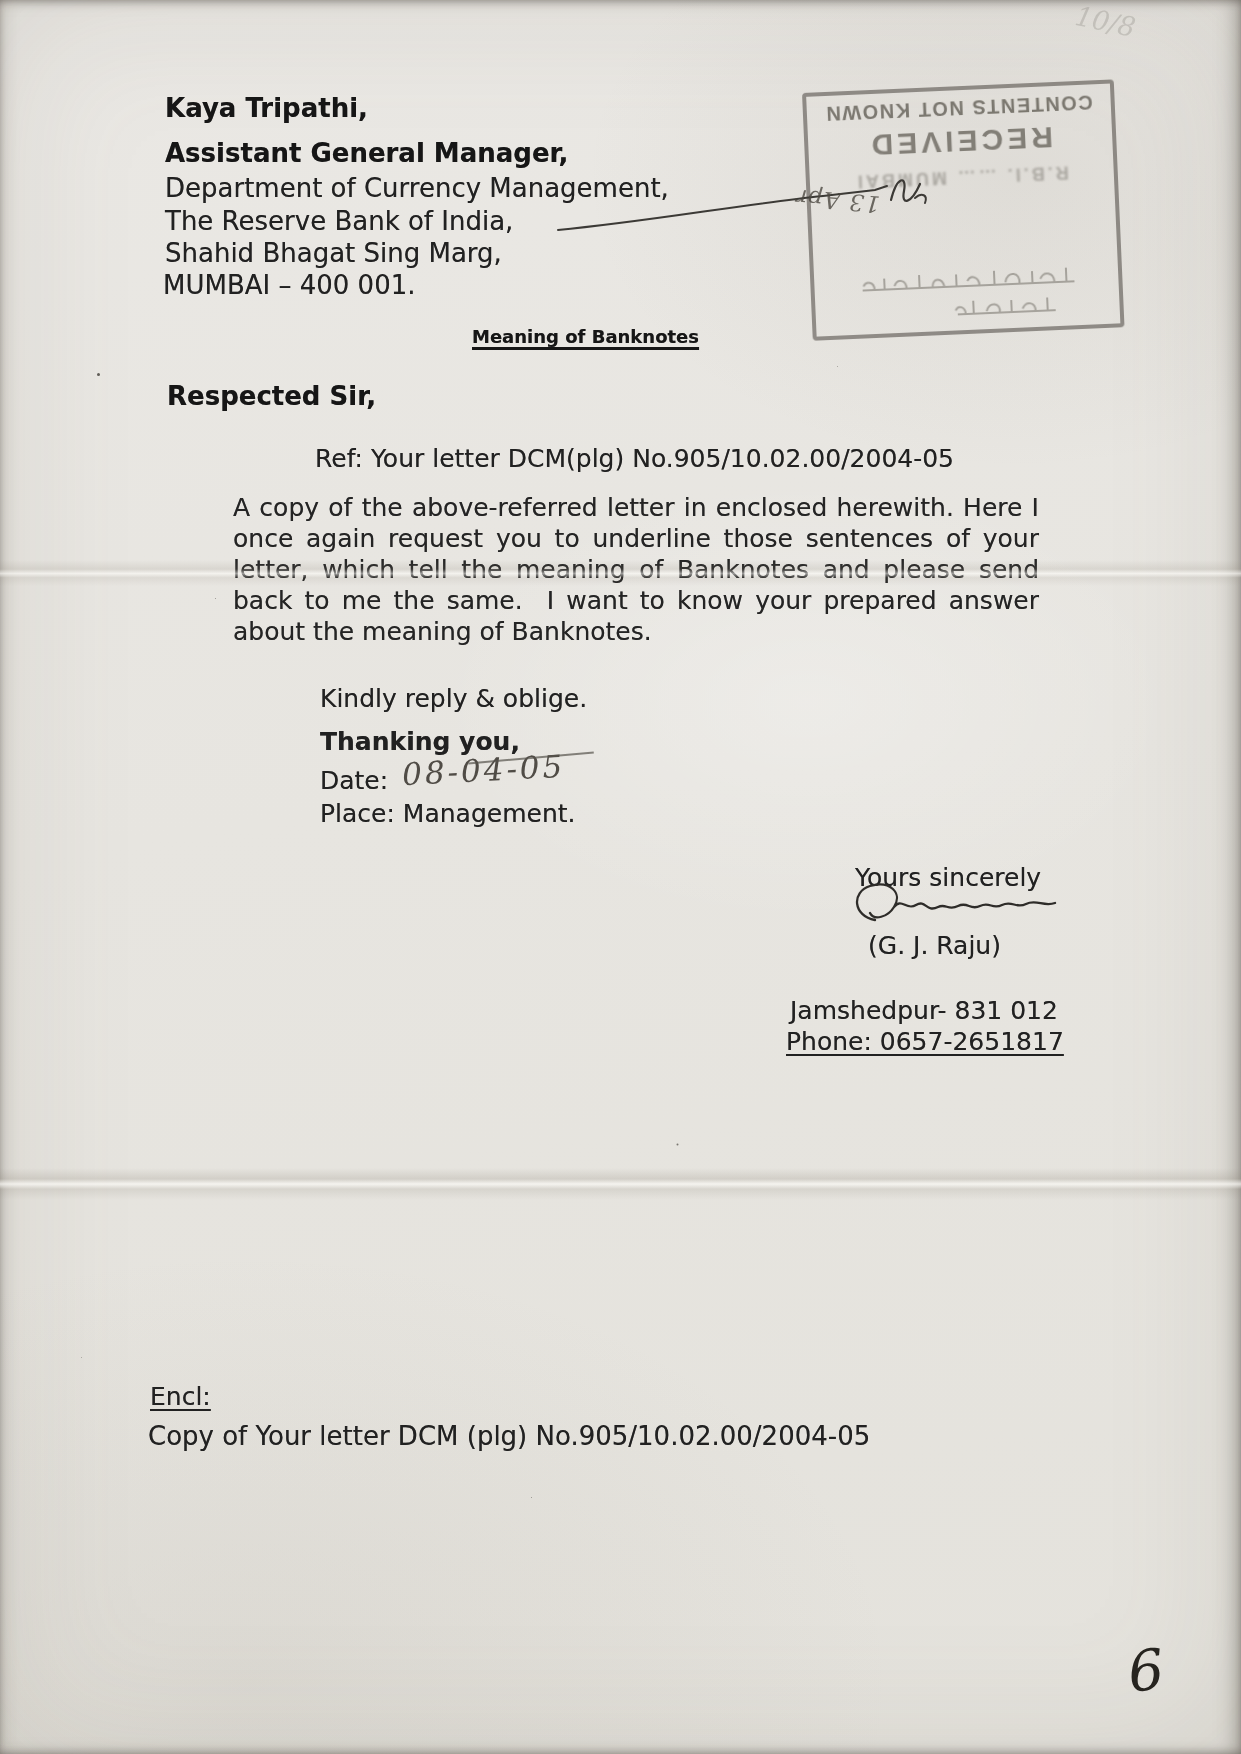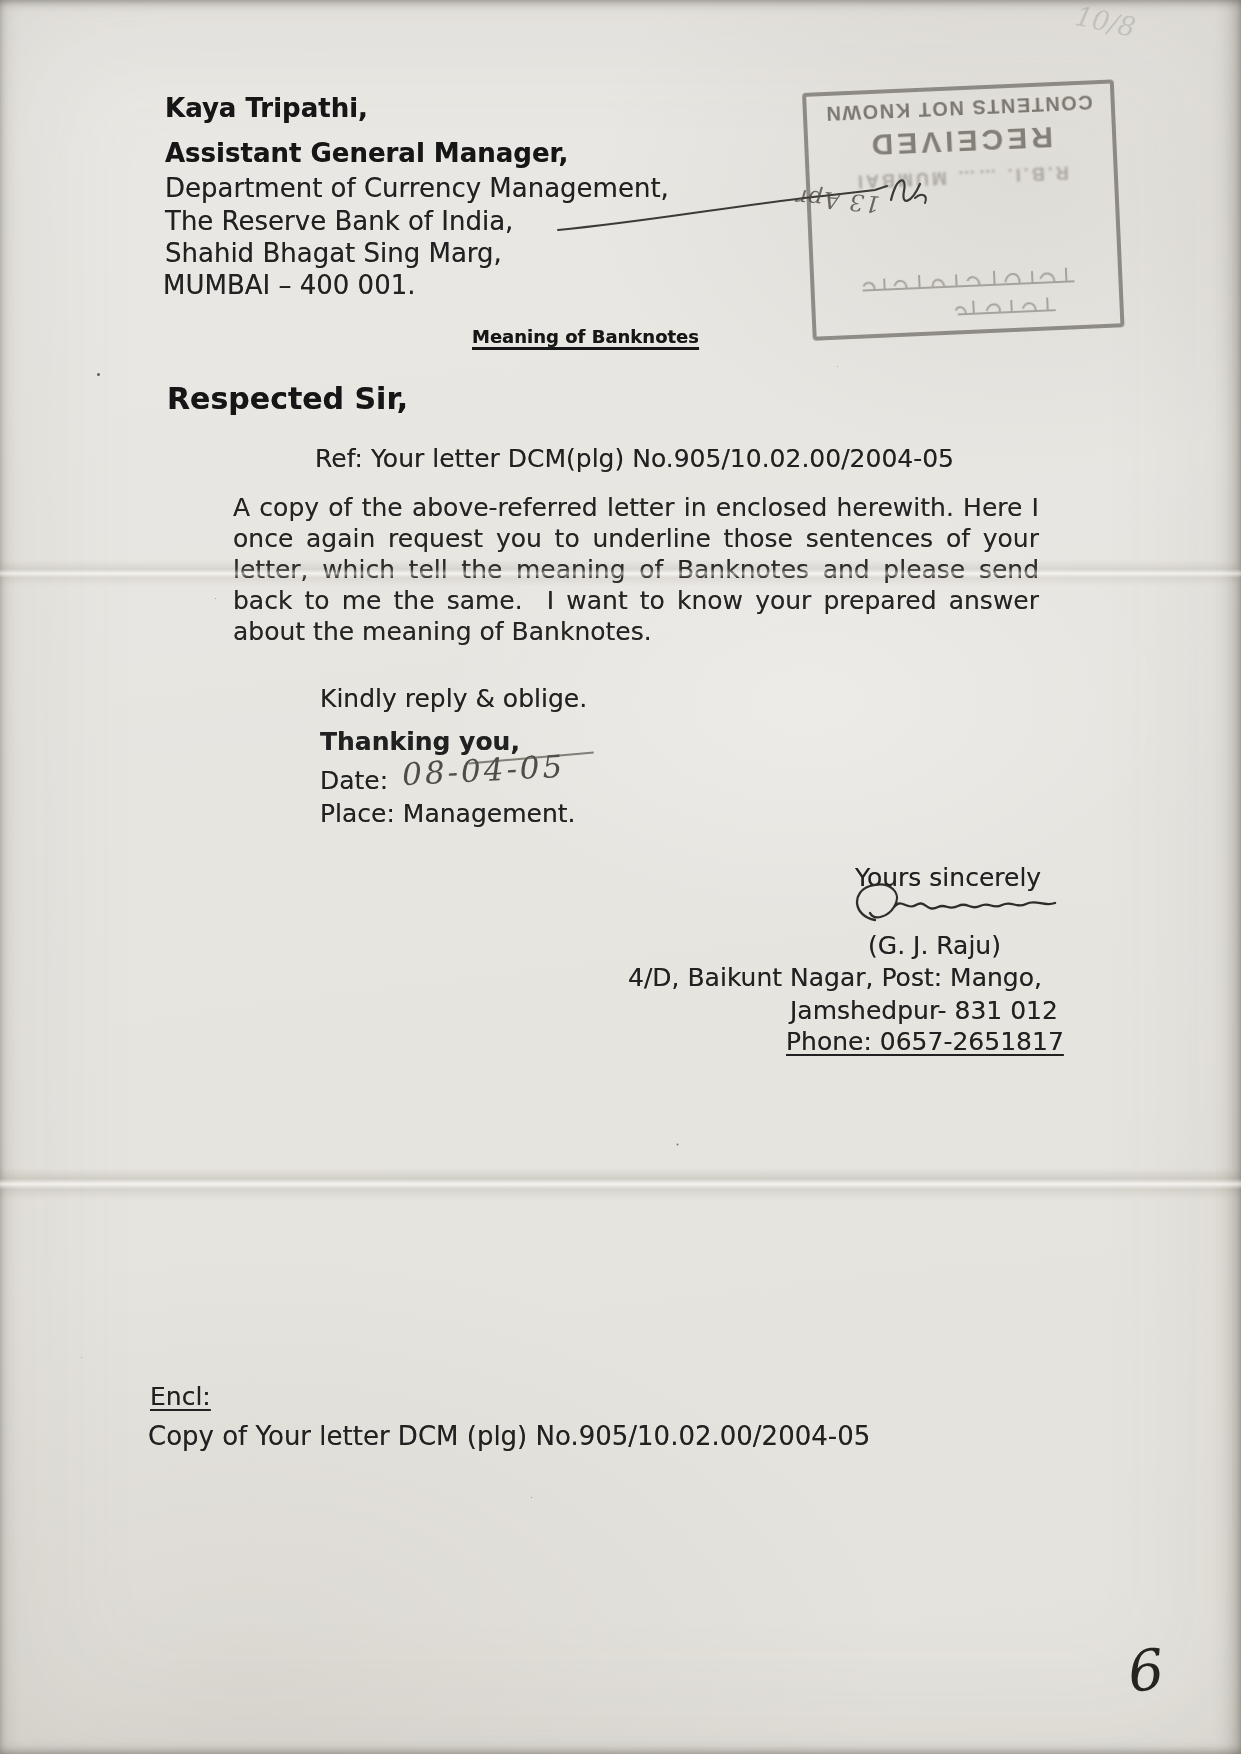--- a/index.html
+++ b/index.html
@@ -118,41 +118,40 @@
       <path d="M336,32 C342,8 352,7 349,23 C346,38 356,36 365,16" stroke-width="2.2"></path>
       <path d="M360,30 c7,-6 13,-3 10,5" stroke-width="2"></path>
     </g>
   </svg>
   <div class="hand" style="left:795px;top:188px;font-size:23px;letter-spacing:1px;transform:rotate(185deg);opacity:.8;">13 Apr</div>
 
   <div class="hand" style="left:1075px;top:6px;font-size:27px;opacity:.18;transform:rotate(12deg);">10/8</div>
 
   <div class="t b u" style="left:472px;top:326px;font-size:18px;text-decoration-thickness:3px;">Meaning of Banknotes</div>
 
-  <div class="t b" style="left:167px;top:380px;font-size:30px;">Respected Sir,</div>
+  <div class="t b" style="left:167px;top:380px;font-size:26px;">Respected Sir,</div>
 
   <div class="t" style="left:315px;top:443px;">Ref: Your letter DCM(plg) No.905/10.02.00/2004-05</div>
 
   <div class="body-par">A copy of the above-referred letter in enclosed herewith. Here I once again request you to underline those sentences of your letter, which tell the meaning of Banknotes and please send back to me the same.&nbsp; I want to know your prepared answer about the meaning of Banknotes.</div>
 
   <div class="t" style="left:320px;top:683px;">Kindly reply &amp; oblige.</div>
   <div class="t" style="left:320px;top:726px;font-weight:bold;">Thanking you,</div>
 
   <div class="t" style="left:320px;top:765px;">Date:</div>
   <div class="hand" style="left:402px;top:752px;font-size:31px;letter-spacing:3px;color:#504c46;transform:rotate(-3deg);">08-04-05</div>
   <div class="ink" style="left:468px;top:757px;width:126px;height:2px;background:#56524b;transform:rotate(-5deg);opacity:.7;"></div>
 
   <div class="t" style="left:320px;top:798px;">Place: Management.</div>
 
   <div class="t" style="left:855px;top:862px;">Yours sincerely</div>
   <svg class="ink" style="left:845px;top:876px;" width="215" height="66" viewBox="0 0 215 66">
     <path d="M30,44 C8,40 6,16 25,10 C45,4 58,17 49,31 C43,41 29,45 25,37 M49,31 C57,21 61,35 71,29 C81,23 81,37 93,31 C101,27 103,35 113,30 C123,25 125,35 135,30 C145,25 147,34 157,29 C167,24 171,33 181,28 C191,23 199,31 210,27" stroke="#2e2c29" stroke-width="2.3" fill="none" stroke-linecap="round"></path>
   </svg>
   <div class="t" style="left:868px;top:930px;">(G. J. Raju)</div>
-  <div class="t" style="left:628px;top:962px;">4/D, Baikunt Nagar, Post: Mango,</div>
   <div class="t" style="left:790px;top:995px;">Jamshedpur- 831 012</div>
   <div class="t u" style="left:786px;top:1026px;">Phone: 0657-2651817</div>
 
   <div class="t u" style="left:150px;top:1381px;">Encl:</div>
   <div class="t" style="left:148px;top:1420px;font-size:26px;">Copy of Your letter DCM (plg) No.905/10.02.00/2004-05</div>
 
   <div class="hand" style="left:1128px;top:1638px;font-size:56px;color:#26241f;transform:rotate(-6deg);">6</div>
 
   <div class="crease crease1"></div>
   <div class="crease crease2"></div>

